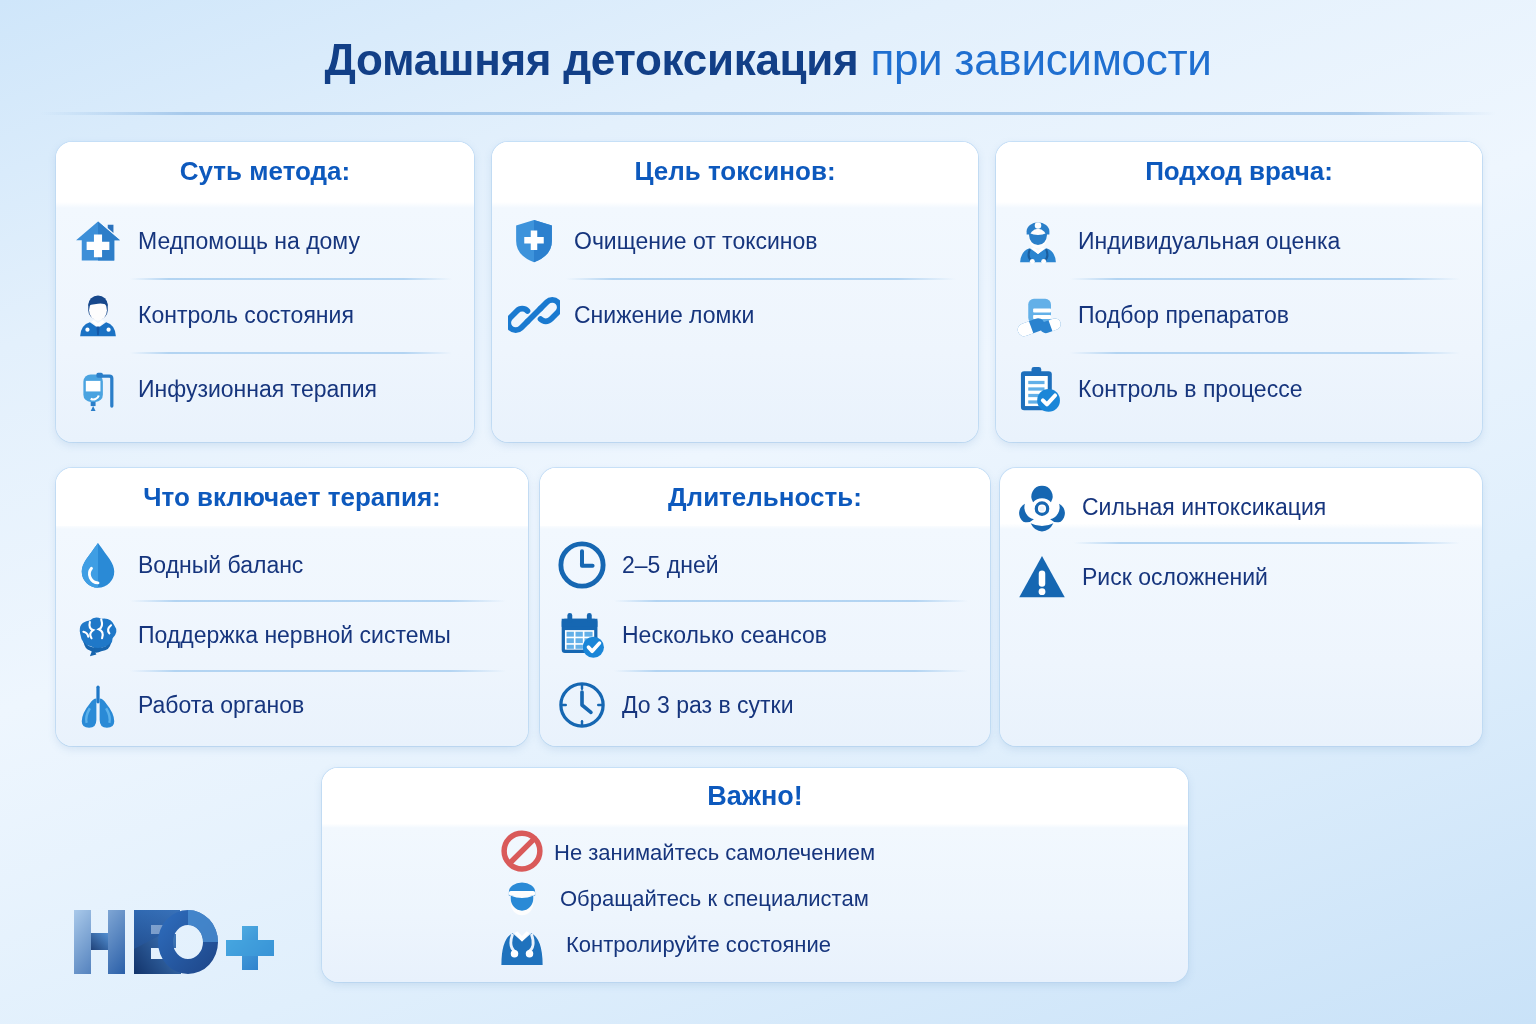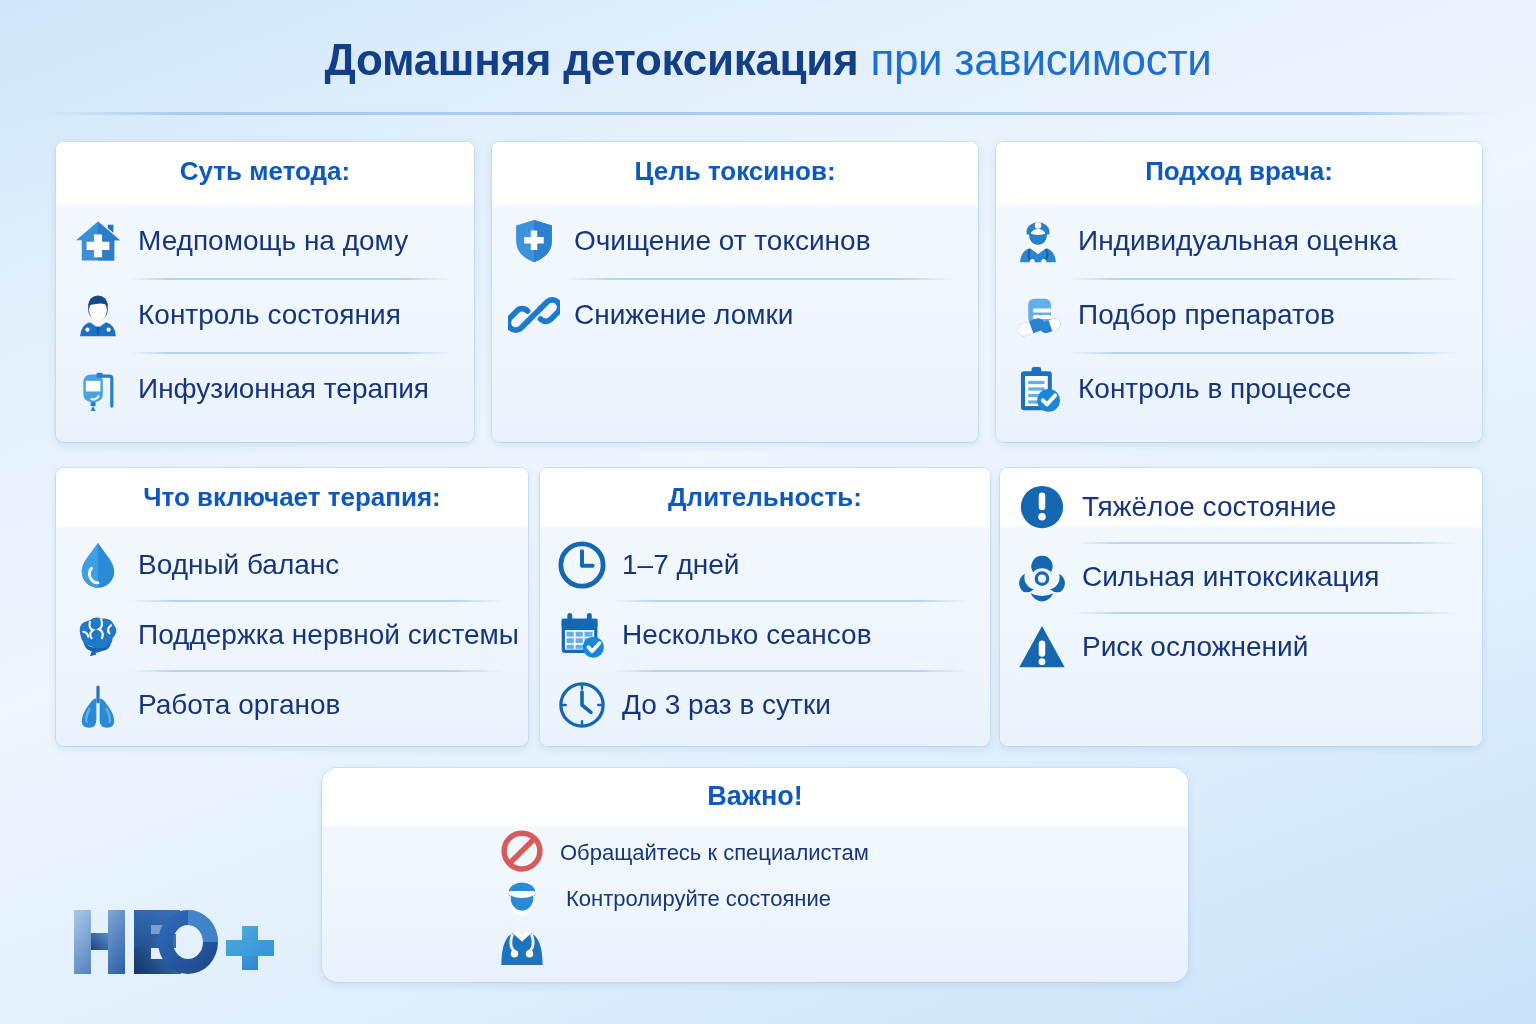--- a/index.html
+++ b/index.html
@@ -48,21 +48,21 @@
     left: 40px;
     width: 1456px;
     height: 3px;
     background: linear-gradient(to right, rgba(150,190,230,0), rgba(150,190,230,.75) 10%, rgba(150,190,230,.75) 90%, rgba(150,190,230,0));
     border-radius: 2px;
   }
 
   
   .card {
     position: absolute;
-    border-radius: 8px;
+    border-radius: 16px;
     background: linear-gradient(to bottom, #ffffff 0%, #ffffff 20%, #f2f8fe 22%, #eef5fd 70%, #e9f2fc 100%);
     box-shadow: 0 3px 9px rgba(90,140,190,.18), 0 0 0 1px rgba(200,225,248,.9);
     overflow: hidden;
     text-align: center;
   }
   .card-head {
     height: 58px;
     display: flex;
     align-items: center;
     justify-content: center;
@@ -95,21 +95,21 @@
     flex: 0 0 52px;
     width: 52px;
     height: 52px;
     display: flex;
     align-items: center;
     justify-content: center;
   }
   .ico svg { width: 100%; height: 100%; display: block; }
   .row-label {
     color: #16357d;
-    font-size: 28px;
+    font-size: 23px;
     line-height: 26px;
     white-space: nowrap;
   }
 
   
   #card-0 { left: 56px;  top: 142px; width: 418px; height: 300px; }
   #card-1 { left: 492px; top: 142px; width: 486px; height: 300px; }
   #card-2 { left: 996px; top: 142px; width: 486px; height: 300px; }
   
   #card-3 { left: 56px;  top: 468px; width: 472px; height: 278px; }
@@ -364,21 +364,21 @@
   <div class="card" id="card-4">
     <div class="card-head">Длительность:</div>
     <div class="card-body">
       <div class="row">
         <span class="ico">
           <svg viewBox="0 0 64 64">
             <circle cx="32" cy="32" r="26" fill="none" stroke="#1667b2" stroke-width="6"></circle>
             <path d="M32 15 v18 h13" stroke="#1667b2" stroke-width="5" fill="none" stroke-linecap="round" stroke-linejoin="round"></path>
           </svg>
         </span>
-        <span class="row-label">1–7 дней</span>
+        <span class="row-label">2–5 дней</span>
       </div>
       <div class="row">
         <span class="ico">
           <svg viewBox="0 0 64 64">
             <rect x="7" y="12" width="44" height="42" rx="4" fill="#1667b2"></rect>
             <rect x="7" y="12" width="44" height="10" fill="#1667b2"></rect>
             <rect x="11" y="26" width="36" height="24" fill="#ffffff"></rect>
             <g fill="#63b0e8">
               <rect x="13" y="28" width="9" height="6"></rect>
                 <rect x="24" y="28" width="9" height="6"></rect>
@@ -410,30 +410,20 @@
             <path d="M32 16 v16 l11 9" stroke="#1667b2" stroke-width="4.5" fill="none" stroke-linecap="round" stroke-linejoin="round"></path>
           </svg>
         </span>
         <span class="row-label">До 3 раз в сутки</span>
       </div>
     </div>
   </div>
 
   <div class="card" id="card-5">
     <div class="card-body">
-      <div class="row">
-        <span class="ico">
-          <svg viewBox="0 0 64 64">
-            <circle cx="32" cy="32" r="26" fill="#1667b2"></circle>
-            <rect x="28" y="14" width="8" height="22" rx="4" fill="#ffffff"></rect>
-            <circle cx="32" cy="44" r="4.6" fill="#ffffff"></circle>
-          </svg>
-        </span>
-        <span class="row-label">Тяжёлое состояние</span>
-      </div>
       <div class="row">
         <span class="ico">
           <svg viewBox="0 0 64 64">
             <g fill="#1667b2">
               <path d="M32 6 a13 13 0 0 1 11 20 a15 15 0 0 0 -22 0 A13 13 0 0 1 32 6 Z"></path>
               <path d="M9 50 a13 13 0 0 1 2 -22 a15 15 0 0 0 11 19 A13 13 0 0 1 9 50 Z"></path>
               <path d="M55 50 a13 13 0 0 1 -13 -3 a15 15 0 0 0 11 -19 a13 13 0 0 1 2 22 Z"></path>
               <path d="M18 52 q14 7 28 0 q-5 10 -14 10 q-9 0 -14 -10 Z"></path>
             </g>
             <circle cx="32" cy="34" r="7" fill="none" stroke="#1667b2" stroke-width="4"></circle>
@@ -472,20 +462,23 @@
           <path d="M20 24 q12 5 24 0 v3 a12 13 0 0 1 -24 0 Z" fill="#2a8ad6"></path>
           <path d="M10 98 q0 -28 12 -34 l10 9 l10 -9 q12 6 12 34 Z" fill="#1f72bd"></path>
           <path d="M24 64 l8 9 l8 -9 l-3 -2 l-5 5 l-5 -5 Z" fill="#ffffff"></path>
           <path d="M22 65 q-5 14 3 19" stroke="#e9f2fc" stroke-width="3" fill="none"></path>
           <path d="M42 65 q5 14 -3 19" stroke="#e9f2fc" stroke-width="3" fill="none"></path>
           <circle cx="24" cy="86" r="4" fill="#ffffff"></circle>
           <circle cx="40" cy="86" r="4" fill="#ffffff"></circle>
         </svg>
       </span>
 
+      <div class="imp-row r1">
+        <span class="imp-label">Не занимайтесь самолечением</span>
+      </div>
       <div class="imp-row r2">
         <span class="imp-label">Обращайтесь к специалистам</span>
       </div>
       <div class="imp-row r3">
         <span class="imp-label">Контролируйте состояние</span>
       </div>
     </div>
   </div>
 
   <div id="logo" title="НЕО+">

